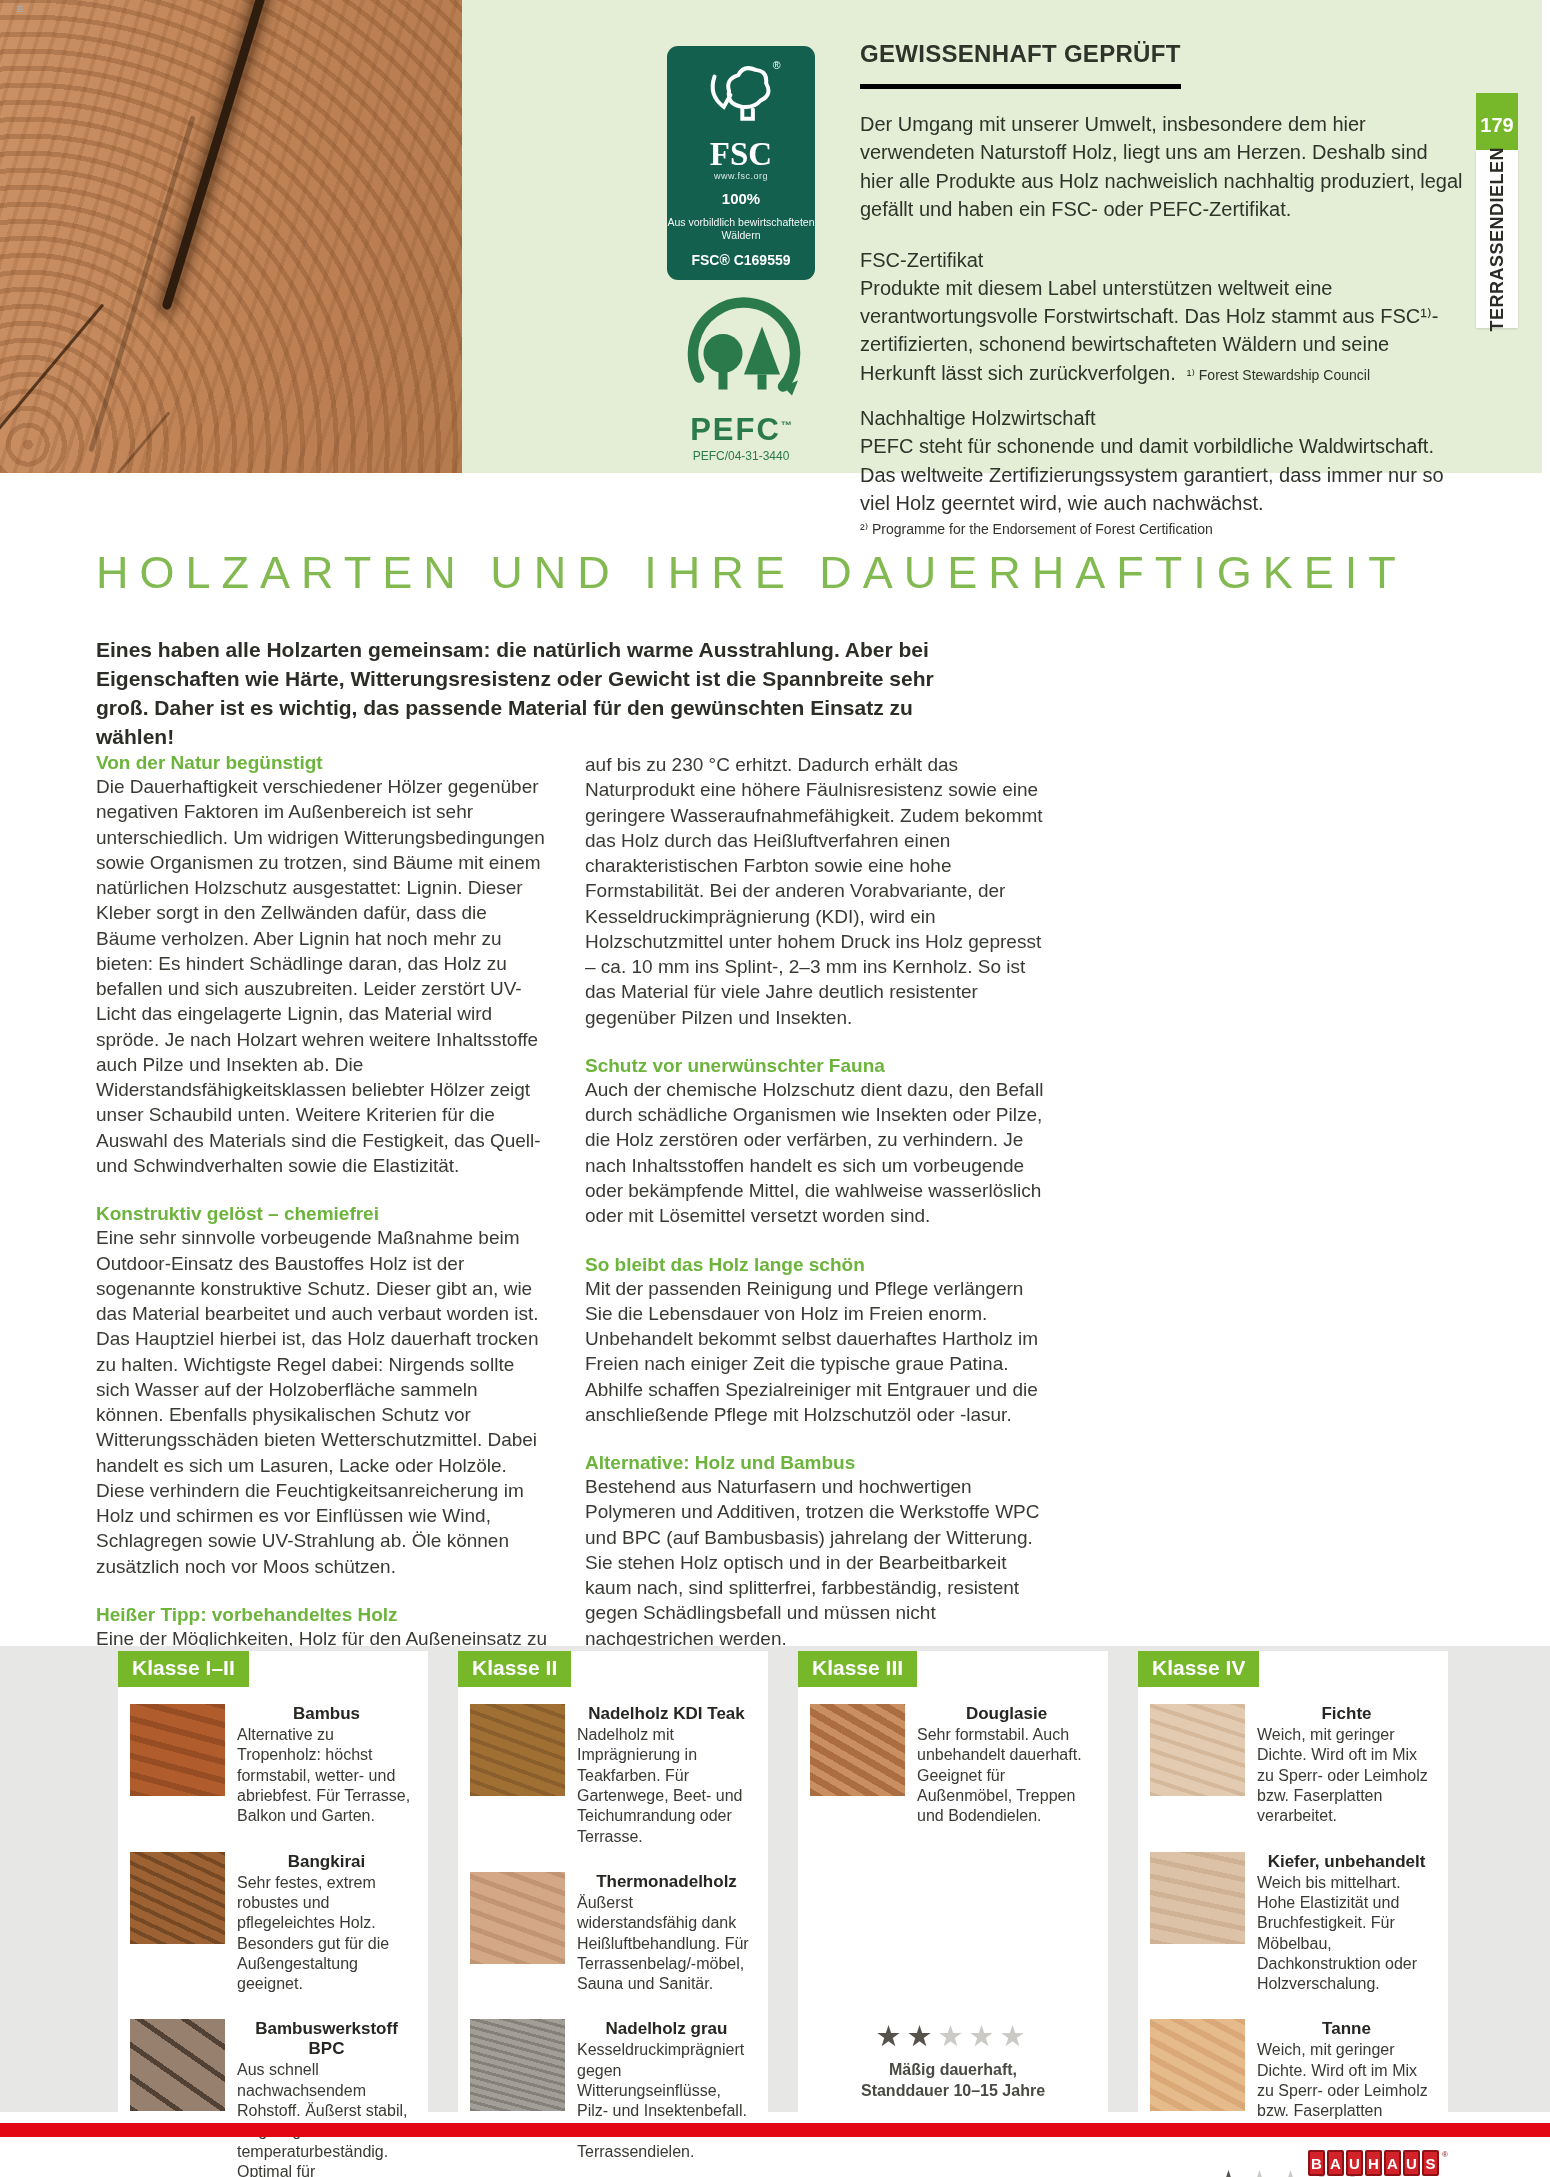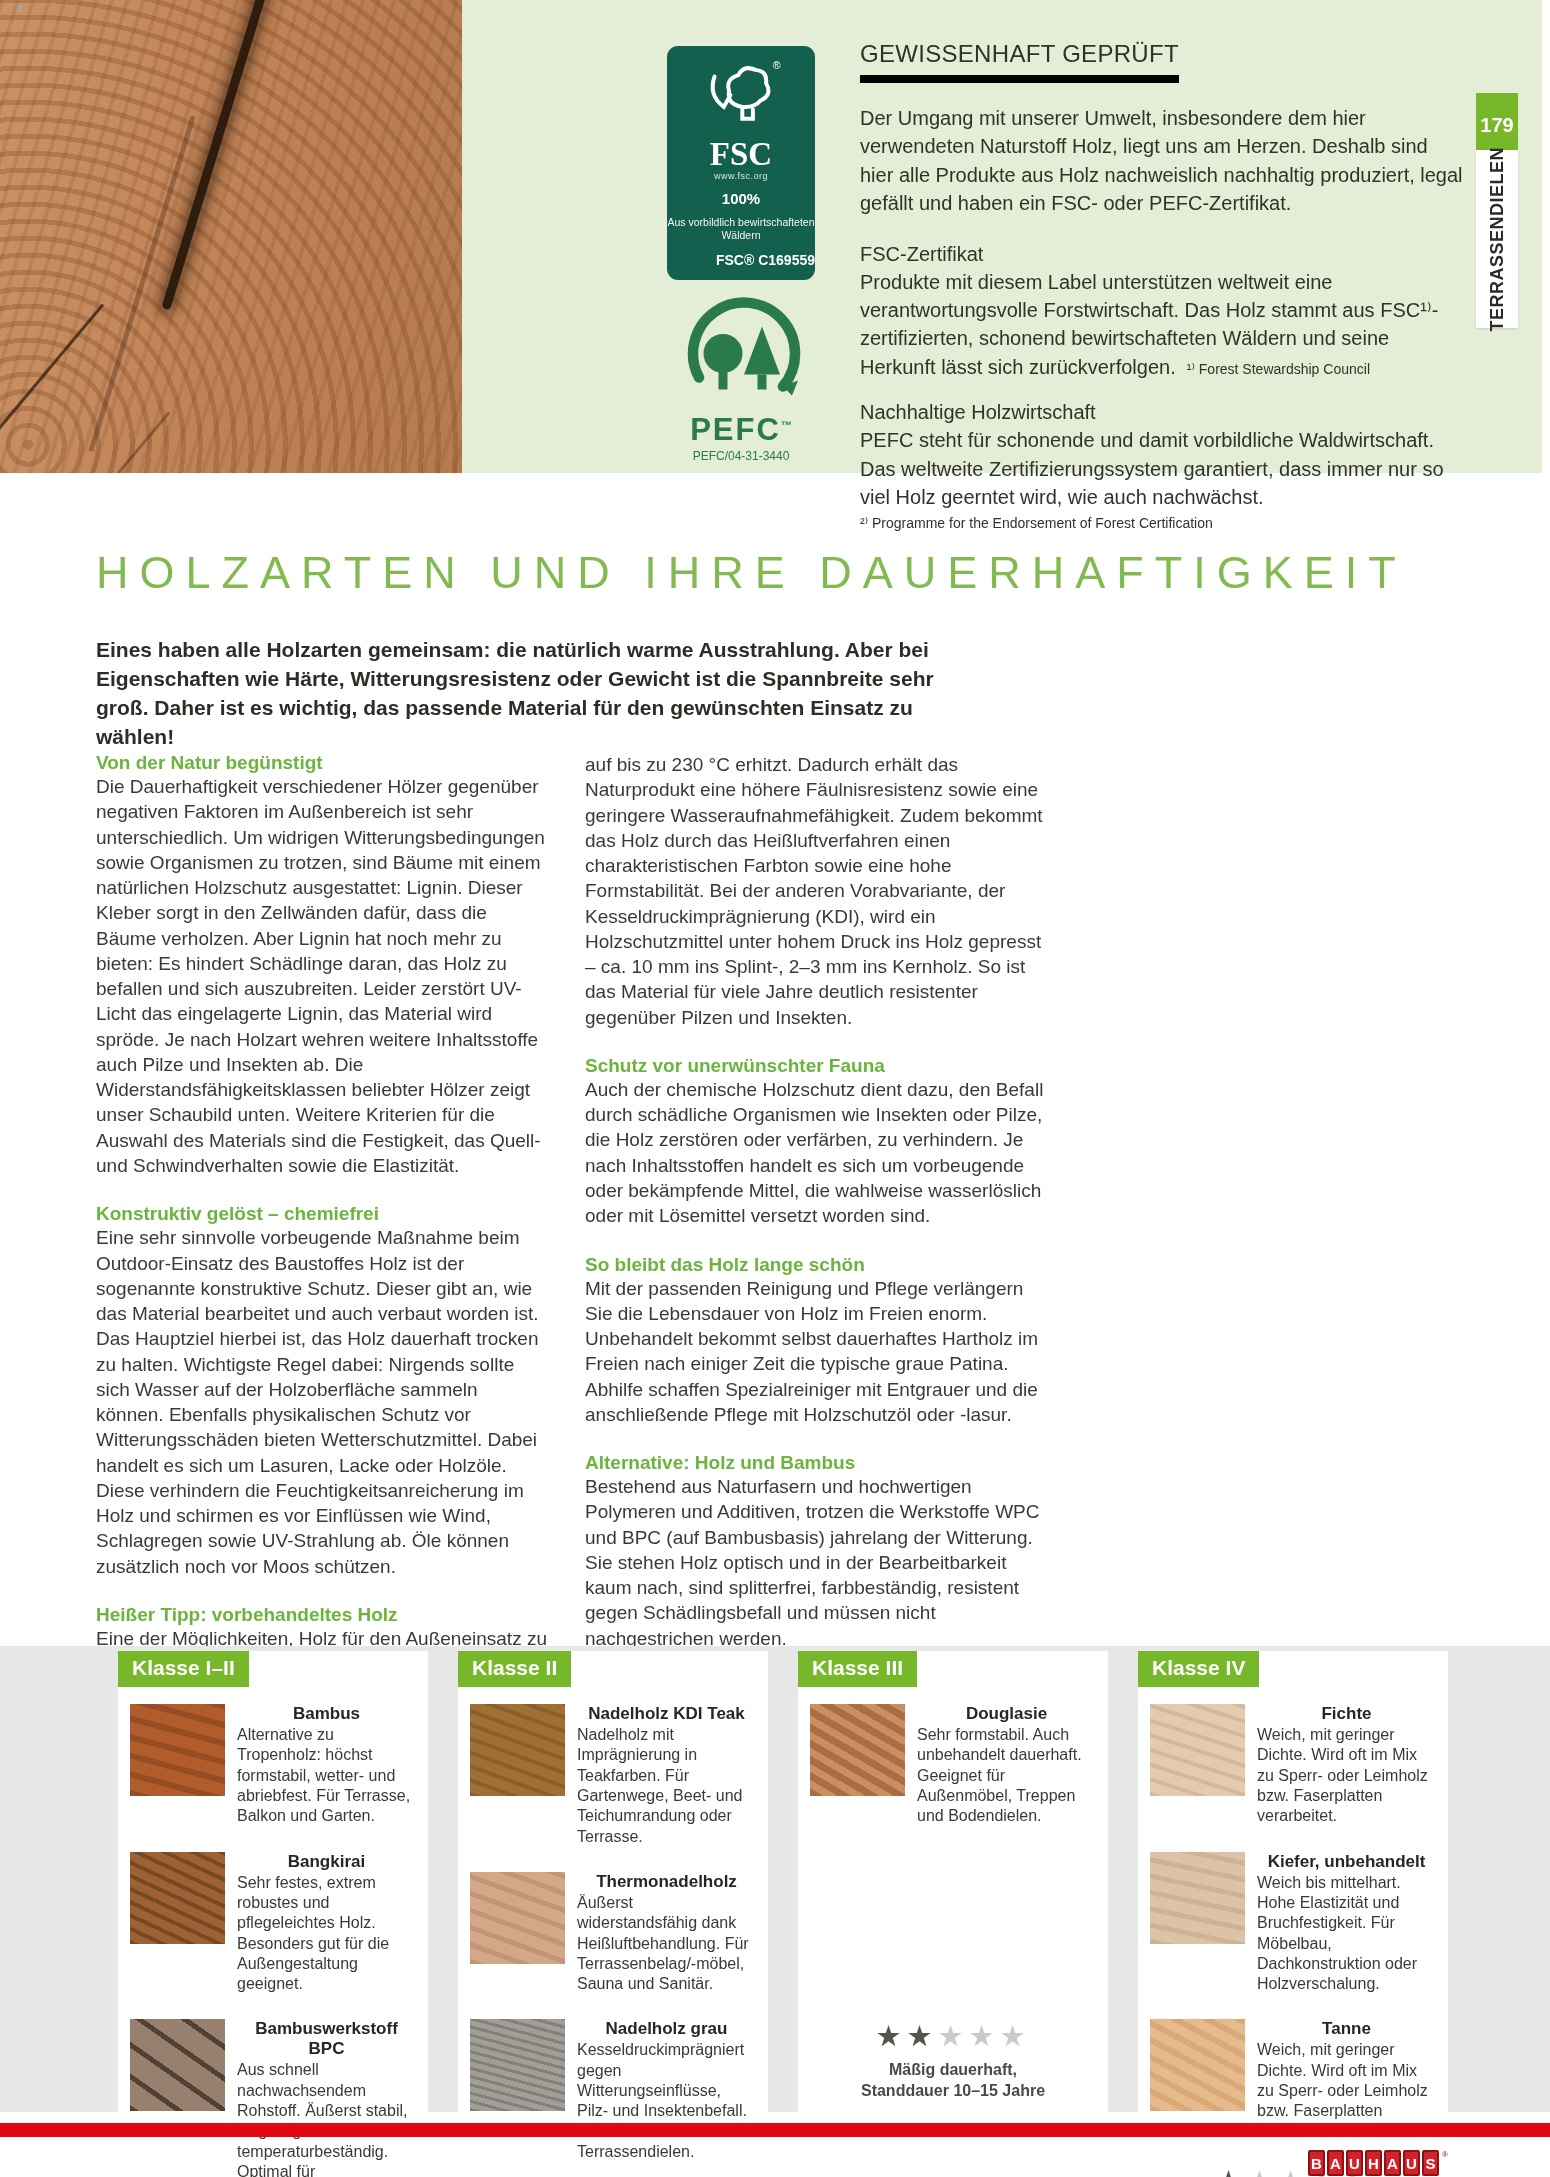--- a/index.html
+++ b/index.html
@@ -21,30 +21,30 @@
   #scan-mark{position:absolute;left:16px;top:2px;font-size:12px;color:#9fb4c4;z-index:3;}
 
   #info-panel{position:absolute;left:462px;top:0;width:1080px;height:473px;background:var(--panel-green,#e4edd6);}
 
   .fsc-badge{position:absolute;left:205px;top:46px;width:148px;height:234px;box-sizing:border-box;
       background:var(--fsc-green,#14604e);border-radius:11px;color:#fff;text-align:center;padding-top:12px;}
   .fsc-badge .fsc-word{font-family:"Liberation Serif","DejaVu Serif",serif;font-weight:bold;font-size:33px;line-height:1;margin-top:2px;}
   .fsc-badge .fsc-url{font-size:9px;opacity:.85;letter-spacing:.5px;}
   .fsc-badge .fsc-pct{font-weight:bold;font-size:15px;margin-top:9px;}
   .fsc-badge .fsc-claim{font-size:10.5px;line-height:1.25;margin-top:9px;opacity:.95;}
-  .fsc-badge .fsc-lic{font-weight:bold;font-size:14px;margin-top:10px;text-align:right;}
+  .fsc-badge .fsc-lic{font-weight:bold;font-size:14px;margin-top:10px;}
 
   .pefc-block{position:absolute;left:198px;top:290px;width:162px;text-align:center;color:var(--pefc-green,#2a7a4c);}
   .pefc-word{font-weight:bold;font-size:31px;letter-spacing:2px;line-height:1;margin-top:2px;}
   .pefc-word sup{font-size:11px;letter-spacing:0;}
   .pefc-lic{font-size:12px;margin-top:4px;}
 
   .panel-text{position:absolute;left:398px;top:40px;width:604px;color:#2f332a;}
-  .pt-title{display:inline-block;font-size:24px;font-weight:normal;letter-spacing:.3px;
-      border-bottom:8px solid #000000;padding-bottom:7px;margin:0 0 21px;}
+  .pt-title{display:inline-block;font-size:24px;font-weight:bold;letter-spacing:.3px;
+      border-bottom:5px solid #000000;padding-bottom:16px;margin:0 0 21px;}
   .panel-text p{font-size:20px;line-height:1.42;margin:0 0 25px;}
   .panel-text h3{font-size:20px;font-weight:normal;margin:0 0 2px;}
   .panel-text p.last{margin-bottom:4px;}
   .fn{font-size:14px;color:#2f332a;}
 
   #page-tab{position:absolute;left:1476px;top:93px;width:42px;height:65px;background:var(--brand-green,#76b82a);
       color:#fff;font-weight:bold;font-size:20px;display:flex;align-items:center;justify-content:center;}
   #section-tab{position:absolute;left:1476px;top:150px;width:42px;height:178px;background:#fff;
       display:flex;align-items:center;justify-content:center;box-shadow:0 1px 2px rgba(0,0,0,.12);}
   #section-tab span{writing-mode:vertical-rl;transform:rotate(180deg);font-weight:bold;font-size:18px;

